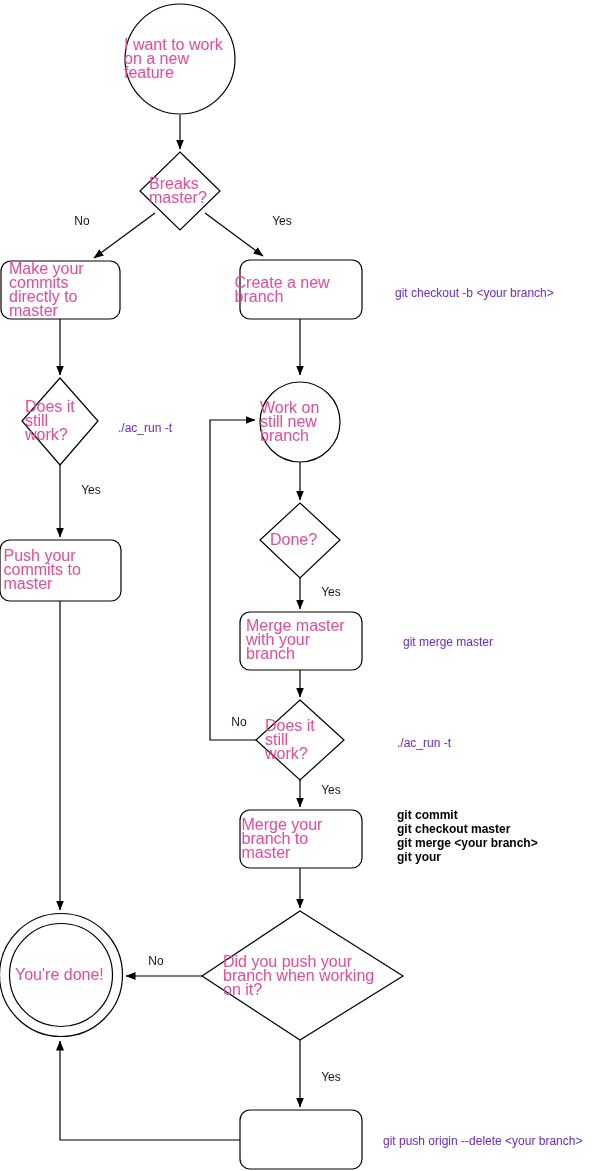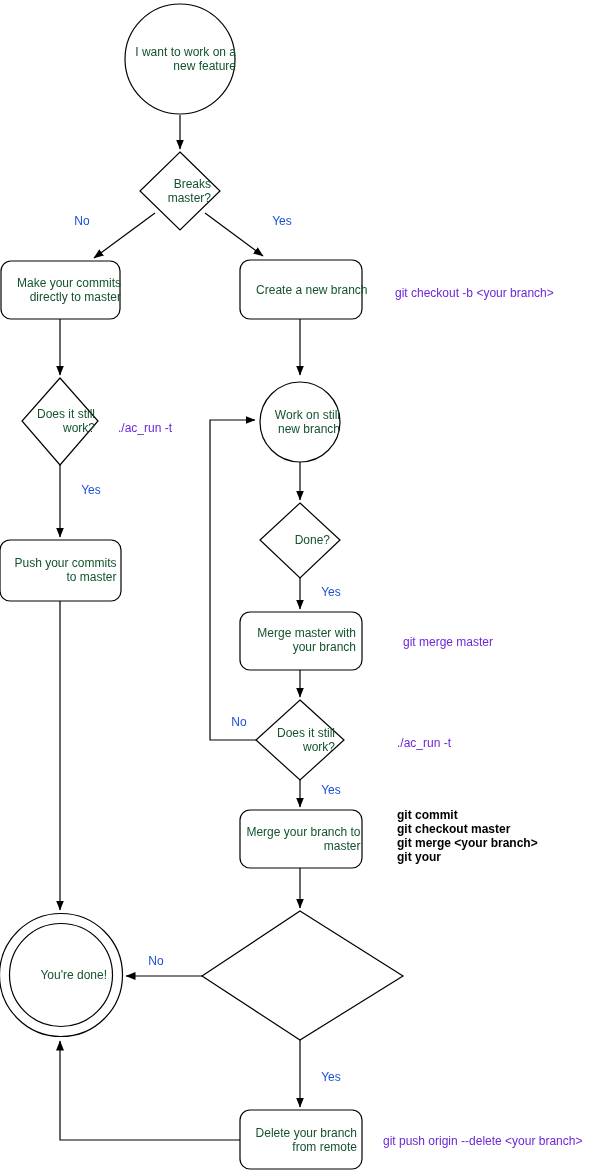--- a/index.html
+++ b/index.html
@@ -8,32 +8,32 @@
     width:606px;height:1171px;
     background:#ffffff;
     font-family:"Liberation Sans", sans-serif;
     color:#000000;
     overflow:hidden;
   }
   #wires{position:absolute;left:0;top:0;width:606px;height:1171px;}
   .nlabel{
     position:absolute;
     transform:translate(-50%,-50%);
-    text-align:right;
-    font-size:12px;
+    text-align:left;
+    font-size:16px;
     line-height:14px;
-    color:#14532d;
+    color:#ec4899;
     pointer-events:none;
   }
   .elabel{
     position:absolute;
     transform:translate(-50%,-50%);
     font-size:12px;
     line-height:14px;
-    color:#1d4ed8;
+    color:#0f172a;
     white-space:nowrap;
   }
   .annot{
     position:absolute;
     transform:translateY(-50%);
     font-size:12px;
     line-height:14px;
     color:#6d28d9;
     white-space:nowrap;
     text-align:left;
@@ -116,22 +116,22 @@
   <div class="nlabel" style="left:180px;top:191px;width:62px;">Breaks master?</div>
   <div class="nlabel" style="left:65px;top:290px;width:112px;">Make your commits directly to master</div>
   <div class="nlabel" style="left:301px;top:290px;width:133px;">Create a new branch</div>
   <div class="nlabel" style="left:60px;top:421px;width:70px;">Does it still work?</div>
   <div class="nlabel" style="left:300px;top:422px;width:80px;">Work on still new branch</div>
   <div class="nlabel" style="left:60px;top:570px;width:113px;">Push your commits to master</div>
   <div class="nlabel" style="left:300px;top:540px;width:60px;">Done?</div>
   <div class="nlabel" style="left:301px;top:640px;width:110px;">Merge master with your branch</div>
   <div class="nlabel" style="left:300px;top:740px;width:70px;">Does it still work?</div>
   <div class="nlabel" style="left:301px;top:839px;width:119px;">Merge your branch to master</div>
+  <div class="nlabel" style="left:302px;top:976px;width:158px;">Did you push your branch when working on it?</div>
   <div class="nlabel" style="left:61px;top:975px;width:92px;">You're done!</div>
-  <div class="nlabel" style="left:301px;top:1140px;width:112px;">Delete your branch from remote</div>
 
   <div class="elabel" style="left:82px;top:221px;">No</div>
   <div class="elabel" style="left:282px;top:221px;">Yes</div>
   <div class="elabel" style="left:91px;top:490px;">Yes</div>
   <div class="elabel" style="left:331px;top:592px;">Yes</div>
   <div class="elabel" style="left:239px;top:722px;">No</div>
   <div class="elabel" style="left:331px;top:790px;">Yes</div>
   <div class="elabel" style="left:156px;top:961px;">No</div>
   <div class="elabel" style="left:331px;top:1077px;">Yes</div>
 

